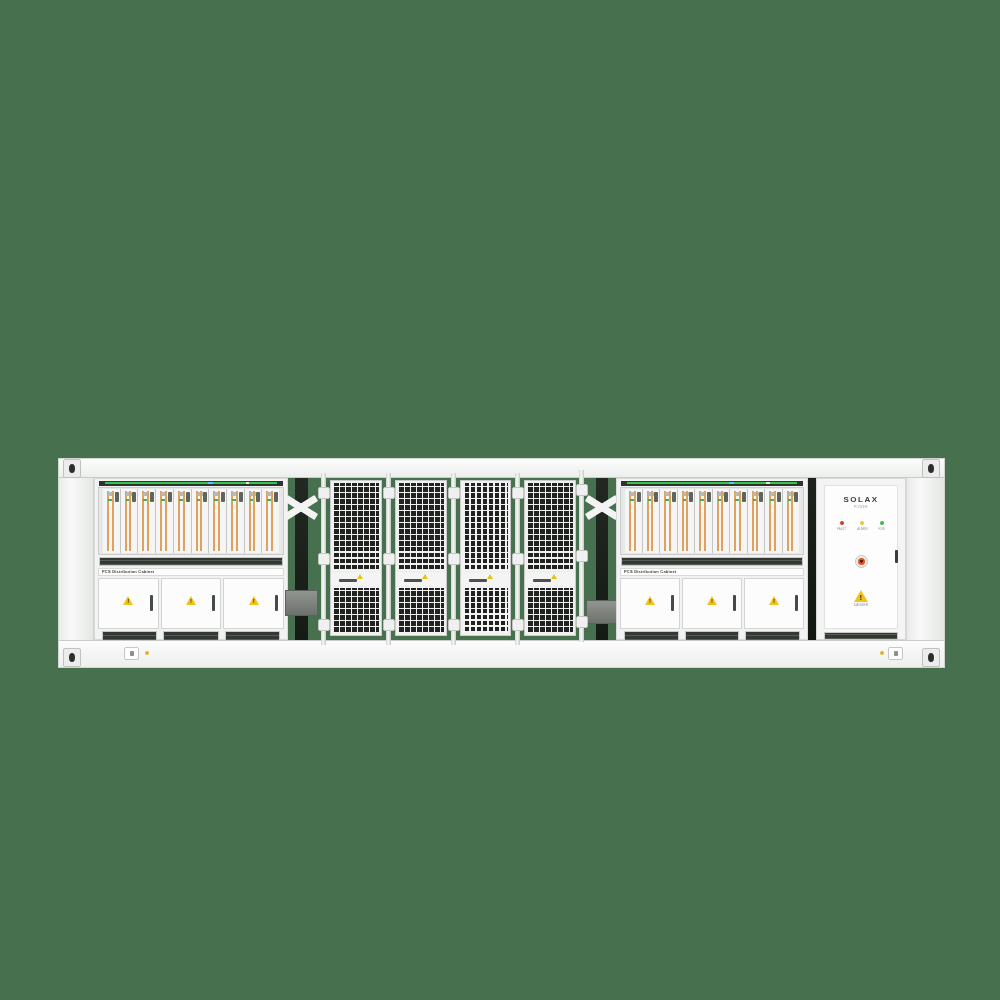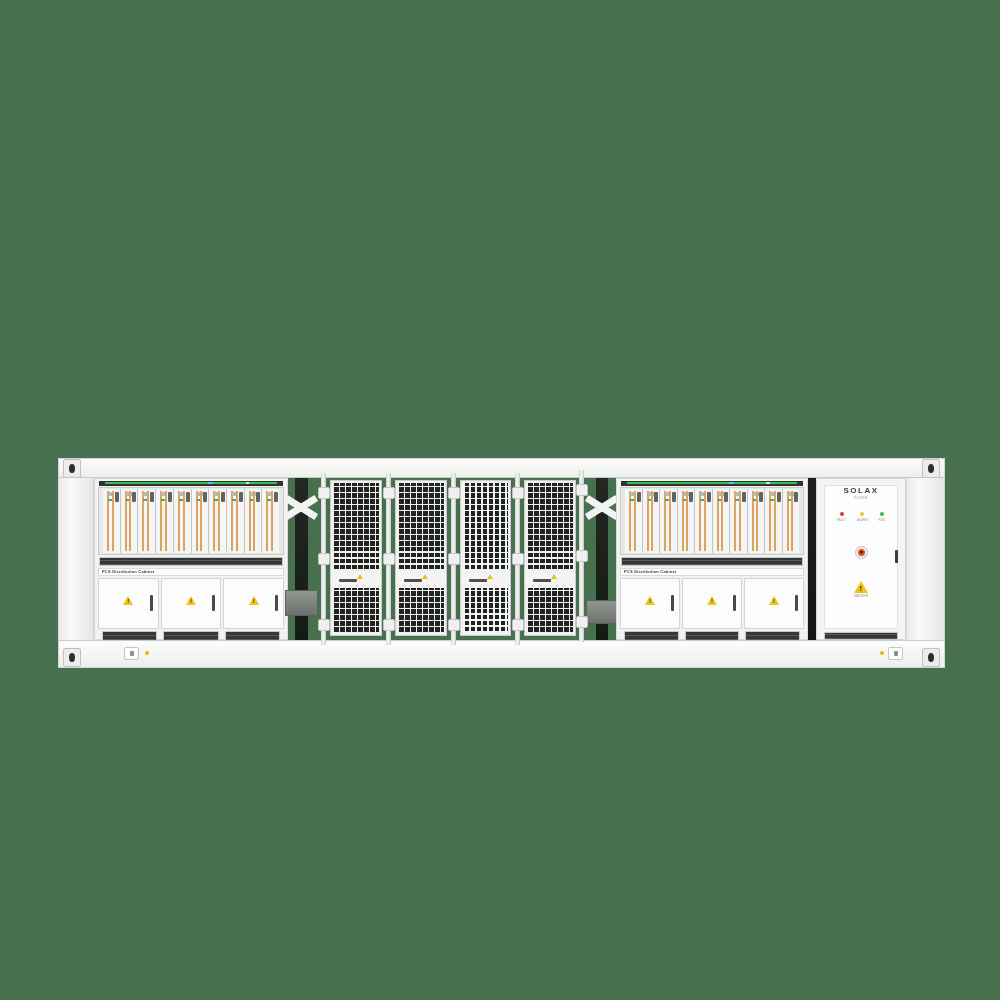--- a/index.html
+++ b/index.html
@@ -48,21 +48,21 @@
   .rod.end{left:auto;right:4px;}
   .hinge{width:10px;height:10px;margin-left:-3px;background:#eff0ef;border:1px solid #c2c5c2;border-radius:2px;}
   
   .gap{position:absolute;top:20px;height:162px;}
   .slot{position:absolute;left:7px;top:0;width:13px;height:162px;background:linear-gradient(#232823,#141a14);}
   .diag{position:absolute;background:#f2f3f2;width:36px;height:7px;border-radius:1px;}
   .cable{position:absolute;background:linear-gradient(#90958f,#6d726d);border:1px solid #5c615c;box-sizing:border-box;}
   
   .solax{position:absolute;left:758px;top:20px;width:90px;height:162px;background:#f3f4f3;border:1px solid #d5d8d5;box-sizing:border-box;}
   .sdoor{position:absolute;left:7px;top:6px;width:74px;height:144px;background:#fdfdfd;border:1px solid #e0e2e0;border-radius:1px;box-sizing:border-box;}
-  .slogo{text-align:center;font-size:8px;font-weight:bold;letter-spacing:1.5px;color:#3b3e3b;}
+  .slogo{margin-top:9px;text-align:center;font-size:8px;font-weight:bold;letter-spacing:1.5px;color:#3b3e3b;}
   .ssub{text-align:center;font-size:3px;letter-spacing:.5px;color:#9aa09a;margin-top:1px;}
   .leds{margin-top:12px;display:flex;justify-content:center;gap:11px;}
   .led{display:flex;flex-direction:column;align-items:center;}
   .led i{width:4px;height:4px;border-radius:50%;}
   .led span{font-size:3px;color:#999f99;margin-top:2px;}
   .sbutton{margin:24px auto 0;width:13px;height:13px;border-radius:50%;background:#ededed;border:1px solid #c2c5c2;display:flex;align-items:center;justify-content:center;box-sizing:border-box;}
   .sbutton i{width:7px;height:7px;border-radius:50%;background:radial-gradient(circle at 50% 45%,#5a1c08 0 28%,#e0551e 30% 100%);}
   .swarnbox{margin-top:22px;display:flex;flex-direction:column;align-items:center;}
   .swarn{width:0;height:0;border-left:7px solid transparent;border-right:7px solid transparent;border-bottom:12px solid #f2c21c;position:relative;}
   .swarn::after{content:"!";position:absolute;left:-1.5px;top:3px;font-size:8px;line-height:9px;font-weight:bold;color:#332f00;}

